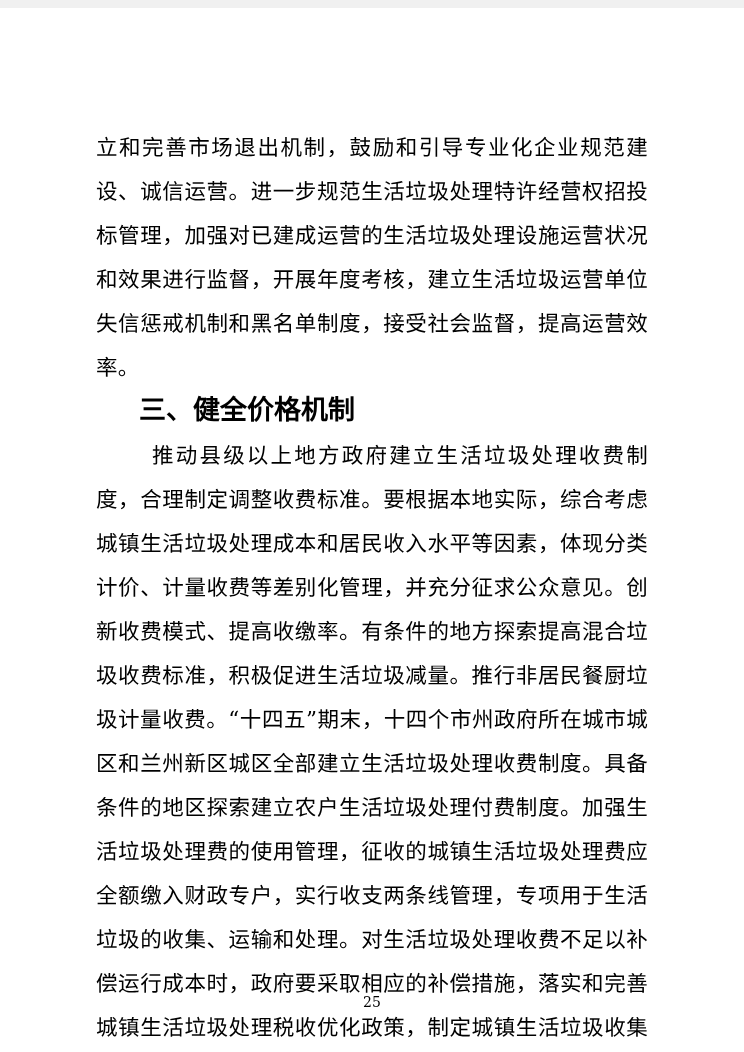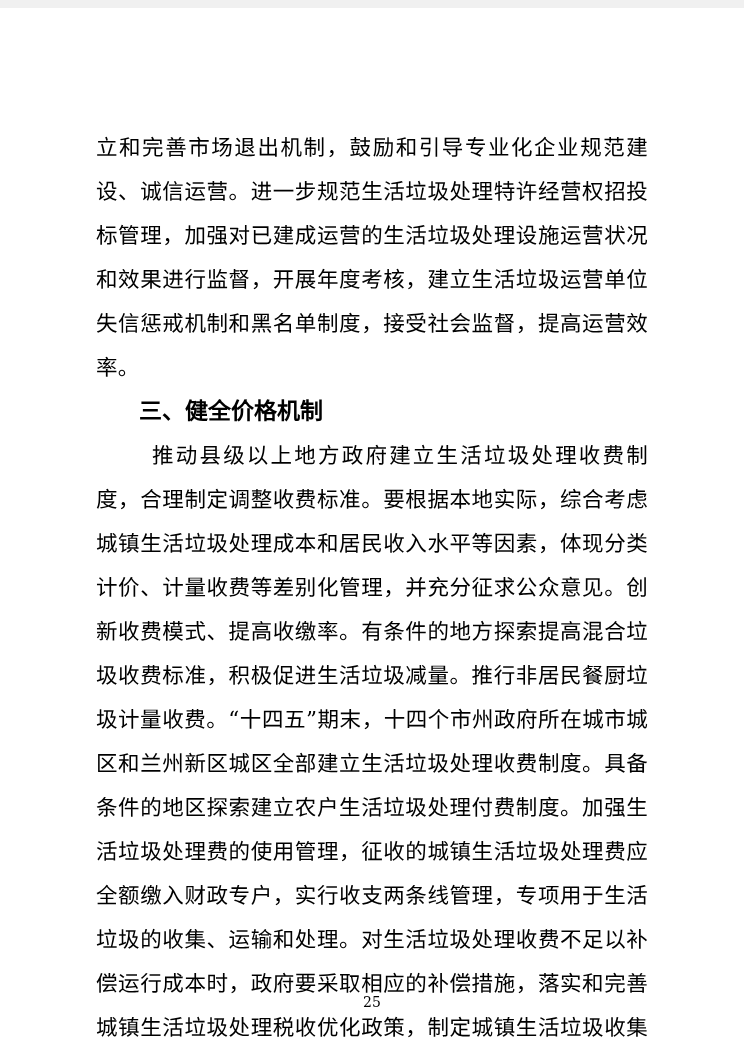--- a/index.html
+++ b/index.html
@@ -31,26 +31,26 @@
     font-size: 21.5px;
     line-height: 44px;
     color: #000000;
     text-align: justify;
     text-justify: inter-ideograph;
     letter-spacing: 0.2px;
     font-family: "DejaVu Serif", "Liberation Serif", serif;
   }
   .heading {
     margin: 0;
-    font-size: 23px;
+    font-size: 27px;
     line-height: 44px;
     font-weight: bold;
     color: #000000;
     text-indent: 43px;
-    font-family: Liberation Serif, serif;
+    font-family: Liberation Mono, monospace;
   }
   .indent-3 {
     text-indent: 56px;
   }
   .page-number {
     position: absolute;
     left: 0;
     right: 0;
     top: 986px;
     text-align: center;

